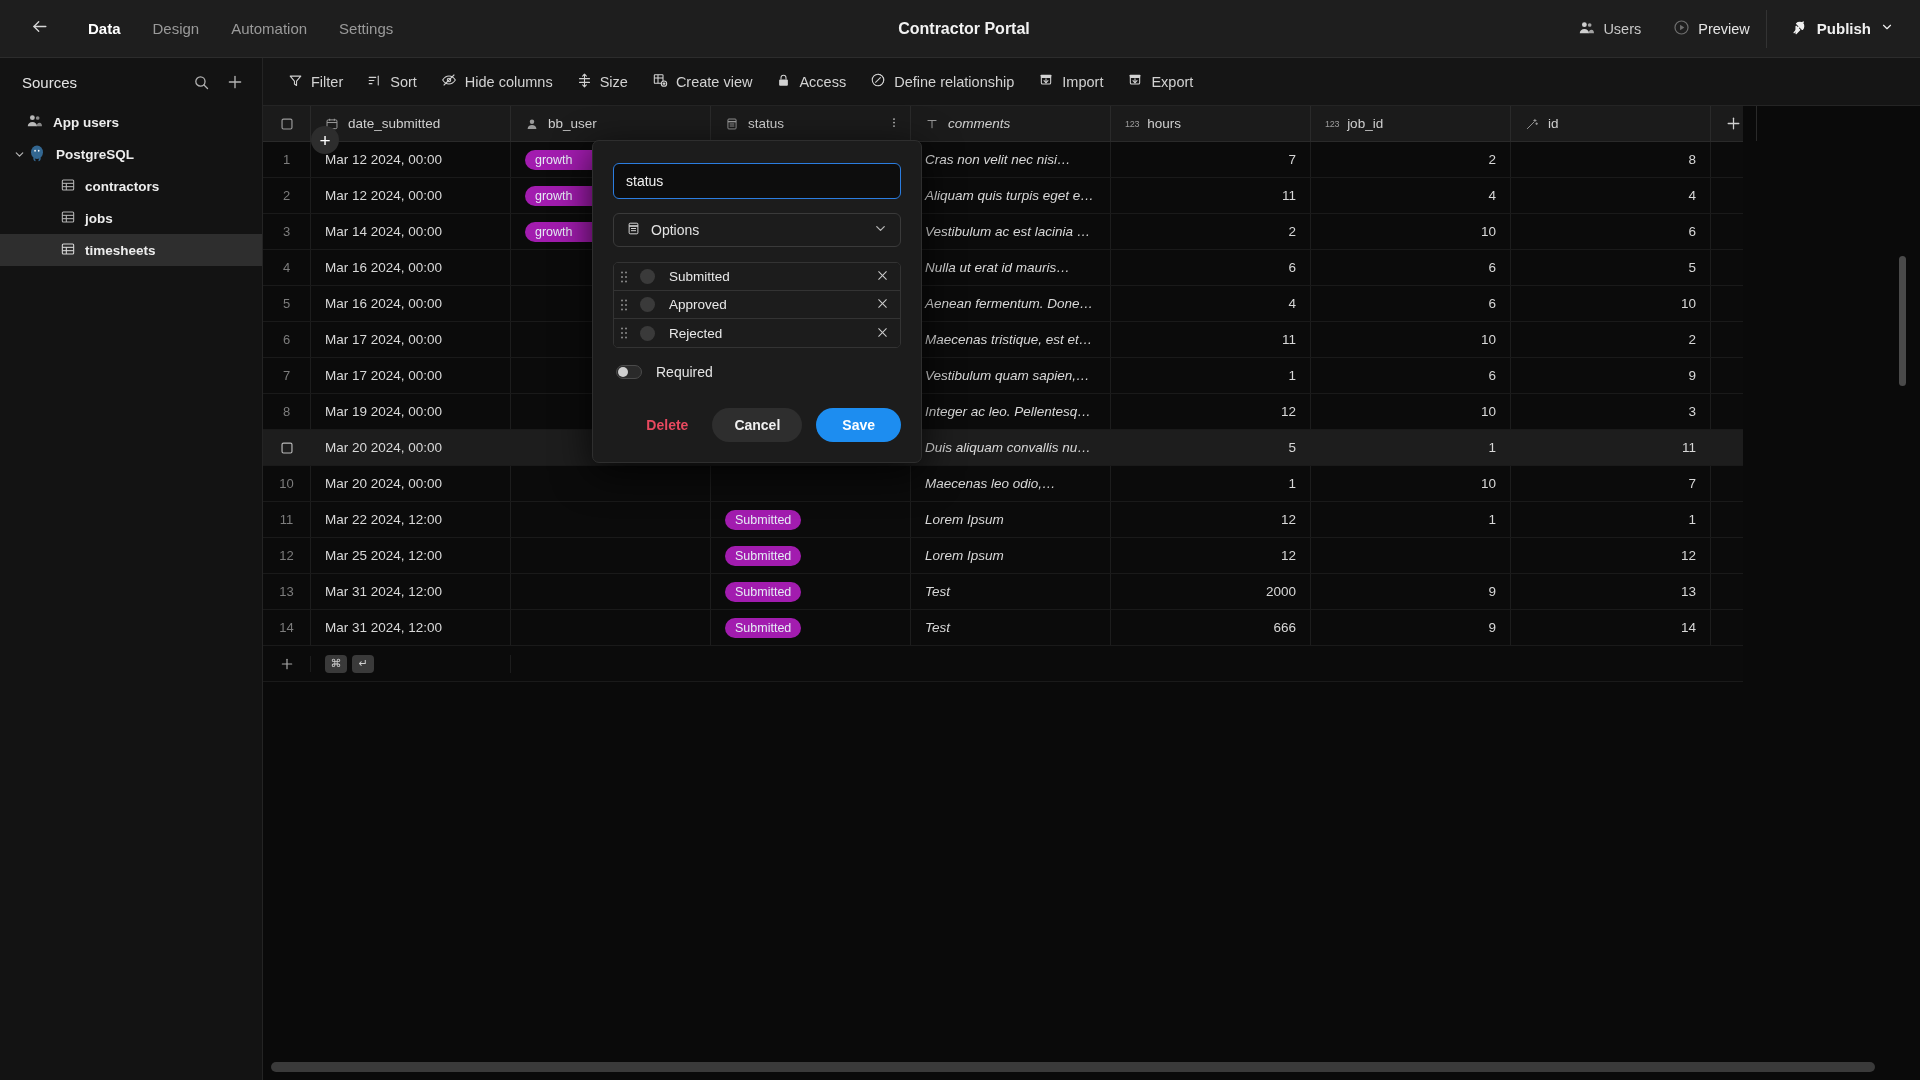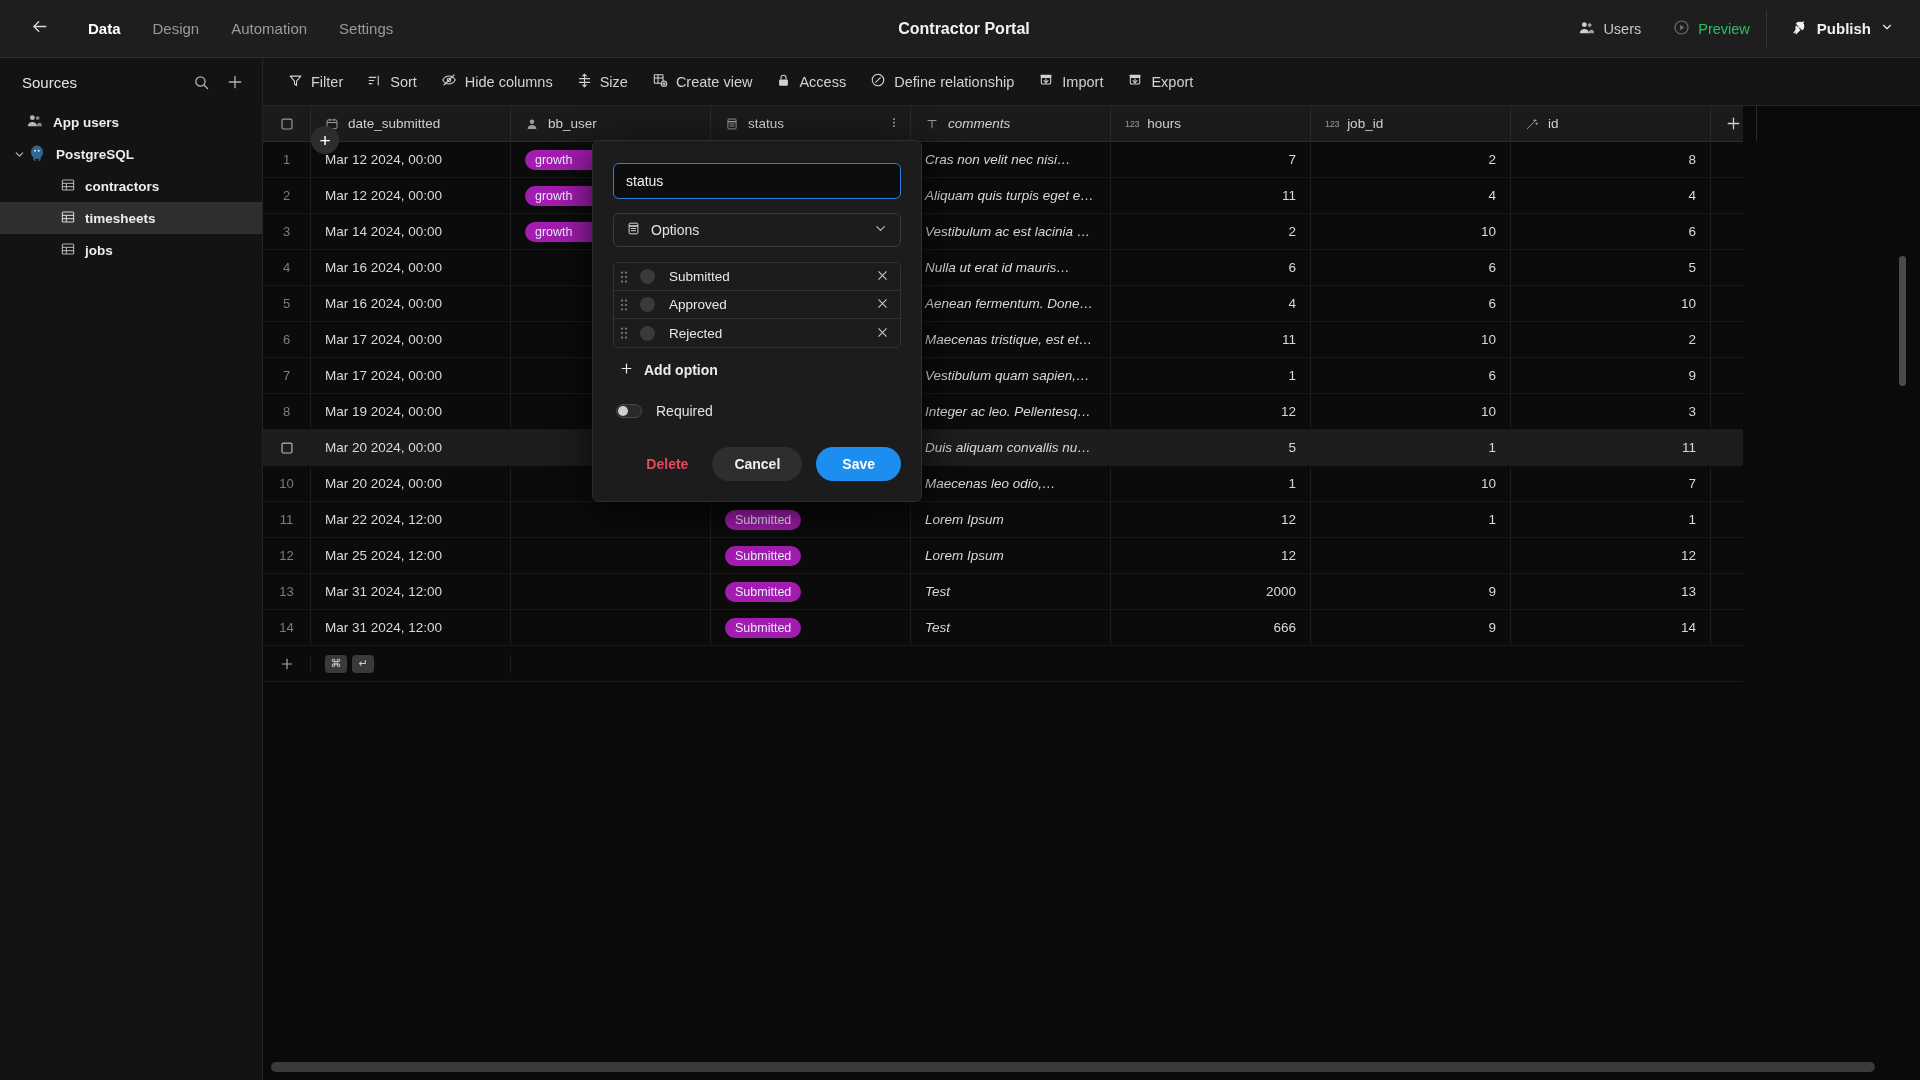--- a/index.html
+++ b/index.html
@@ -39,21 +39,21 @@
     pointer-events: none;
   }
   #topbar-right {
     margin-left: auto; display: flex; align-items: center; height: 100%;
   }
   .tb-action {
     display: flex; align-items: center; gap: 8px;
     padding: 0 16px; font-size: 14.5px; color: #c8c8c8; cursor: pointer;
     height: 100%;
   }
-  .tb-action.dim { color: #22c55e; }
+  .tb-action.dim { color: #e5e5e5; }
   #publish-group {
     display: flex; align-items: center; gap: 9px;
     border-left: 1px solid #333; height: 38px; padding: 0 26px 0 22px;
     cursor: pointer; color: #f0f0f0; font-size: 15px; font-weight: bold;
   }
 
   
   #sidebar {
     position: absolute; top: 58px; left: 0; width: 263px; bottom: 0;
     background: #131313;
@@ -346,41 +346,41 @@
     <span>
       <svg width="16" height="16" viewBox="0 0 24 24" fill="none" stroke="#b5b5b5" stroke-width="1.6">
           <rect x="3.5" y="4.5" width="17" height="15" rx="1.5"></rect>
           <line x1="3.5" y1="9.5" x2="20.5" y2="9.5"></line>
           <line x1="3.5" y1="14.5" x2="20.5" y2="14.5"></line>
           <line x1="9.5" y1="9.5" x2="9.5" y2="19.5"></line>
         </svg>
     </span>
     <span class="label">contractors</span>
   </div>
+  <div class="tree-item child">
+    <span>
+      <svg width="16" height="16" viewBox="0 0 24 24" fill="none" stroke="#b5b5b5" stroke-width="1.6">
+          <rect x="3.5" y="4.5" width="17" height="15" rx="1.5"></rect>
+          <line x1="3.5" y1="9.5" x2="20.5" y2="9.5"></line>
+          <line x1="3.5" y1="14.5" x2="20.5" y2="14.5"></line>
+          <line x1="9.5" y1="9.5" x2="9.5" y2="19.5"></line>
+        </svg>
+    </span>
+    <span class="label">jobs</span>
+  </div>
   <div class="tree-item child selected">
     <span>
       <svg width="16" height="16" viewBox="0 0 24 24" fill="none" stroke="#d8d8d8" stroke-width="1.6">
           <rect x="3.5" y="4.5" width="17" height="15" rx="1.5"></rect>
           <line x1="3.5" y1="9.5" x2="20.5" y2="9.5"></line>
           <line x1="3.5" y1="14.5" x2="20.5" y2="14.5"></line>
           <line x1="9.5" y1="9.5" x2="9.5" y2="19.5"></line>
         </svg>
     </span>
     <span class="label">timesheets</span>
-  </div>
-  <div class="tree-item child">
-    <span>
-      <svg width="16" height="16" viewBox="0 0 24 24" fill="none" stroke="#b5b5b5" stroke-width="1.6">
-          <rect x="3.5" y="4.5" width="17" height="15" rx="1.5"></rect>
-          <line x1="3.5" y1="9.5" x2="20.5" y2="9.5"></line>
-          <line x1="3.5" y1="14.5" x2="20.5" y2="14.5"></line>
-          <line x1="9.5" y1="9.5" x2="9.5" y2="19.5"></line>
-        </svg>
-    </span>
-    <span class="label">jobs</span>
   </div>
 </div>
 
 <div id="toolbar">
   <div class="tool-btn">
     <span><svg width="15" height="15" viewBox="0 0 24 24" fill="none" stroke="#d2d2d2" stroke-width="1.7" stroke-linejoin="round">
           <polygon points="3.5,5 20.5,5 13.7,13 13.7,20 10.3,17.6 10.3,13"></polygon>
         </svg></span>
     <span>Filter</span>
   </div>
@@ -979,29 +979,20 @@
         </span>
         <span class="opt-swatch" style="background:#3a3a3a"></span>
         <span class="opt-label">Rejected</span>
         <span class="opt-x"><svg width="13" height="13" viewBox="0 0 24 24" fill="none" stroke="#cccccc" stroke-width="2" stroke-linecap="round">
             <line x1="5" y1="5" x2="19" y2="19"></line>
             <line x1="19" y1="5" x2="5" y2="19"></line>
           </svg></span>
       </div>
     </div>
 
-  <div id="add-option">
-    <span>
-      <svg width="15" height="15" viewBox="0 0 24 24" fill="none" stroke="#ececec" stroke-width="1.9" stroke-linecap="round">
-          <line x1="12" y1="5" x2="12" y2="19"></line>
-          <line x1="5" y1="12" x2="19" y2="12"></line>
-        </svg>
-    </span>
-    <span>Add option</span>
-  </div>
 
   <div id="required-row">
     <div class="toggle">
         <div class="knob"></div>
       </div>
     <div id="required-label">Required</div>
   </div>
 
   <div id="popover-actions">
     <div id="delete-btn">Delete</div>

